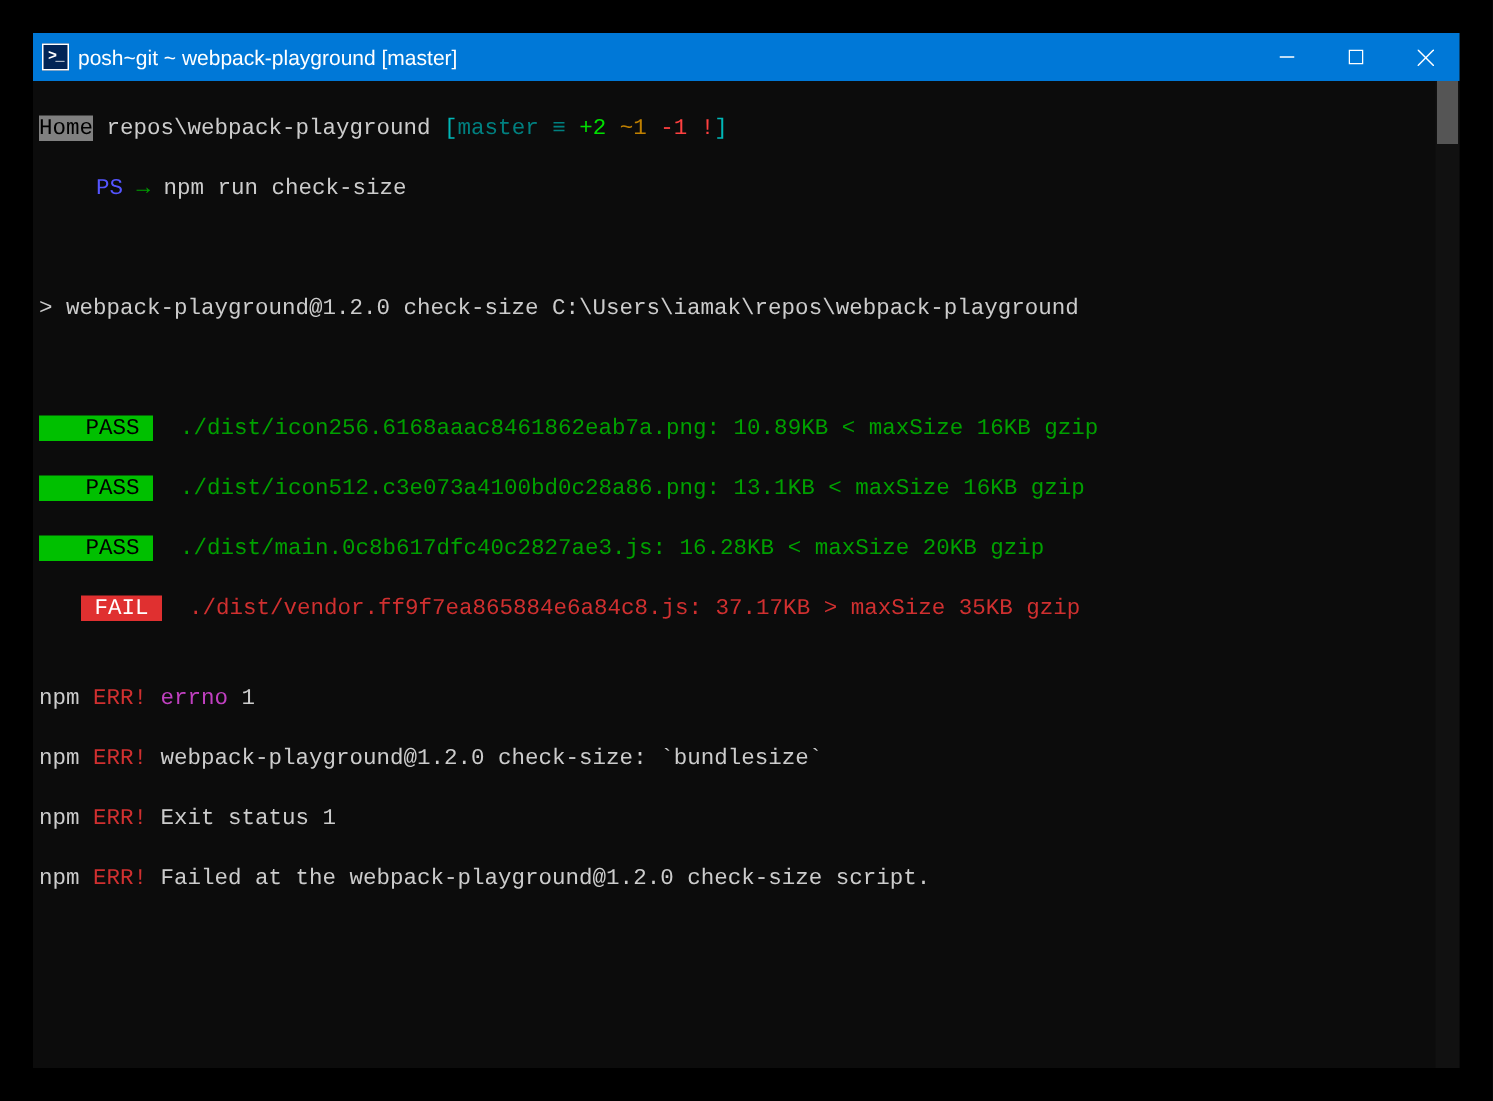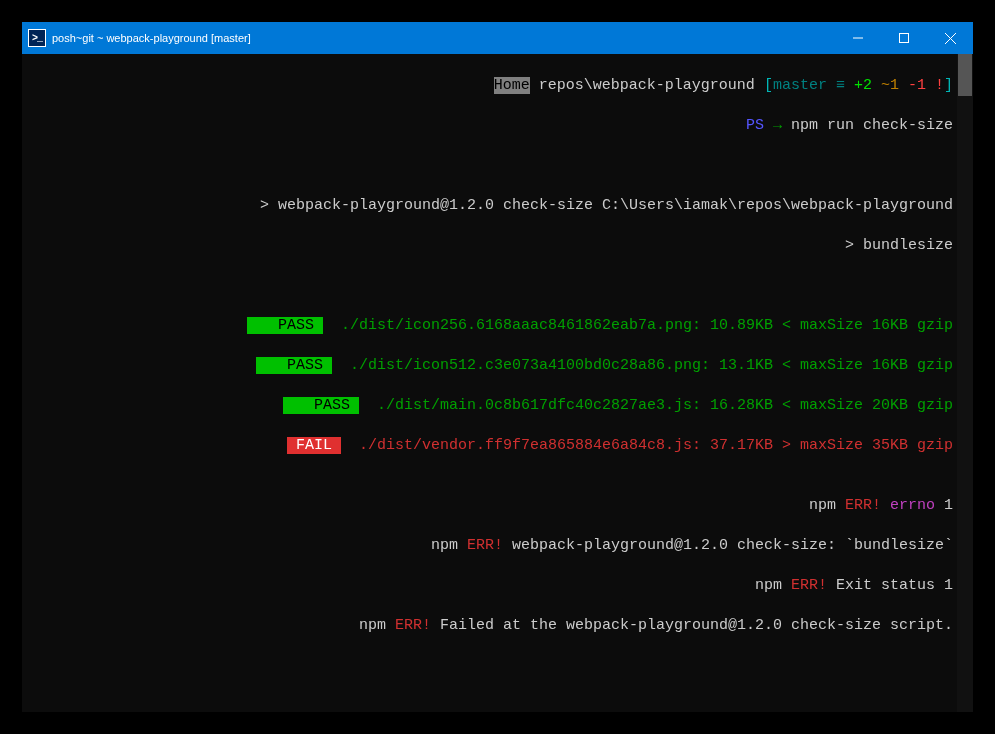--- a/index.html
+++ b/index.html
@@ -41,21 +41,21 @@
       margin-right: 6px;
       color: #fff;
     }
     .titlebar-icon::before {
       content: ">_";
       letter-spacing: -1px;
     }
     .titlebar-text {
       flex: 1;
       font-family: 'Segoe UI', sans-serif;
-      font-size: 11px;
+      font-size: 14px;
     }
     .win-controls {
       display: flex;
       height: 100%;
     }
     .win-btn {
       width: 46px;
       height: 100%;
       display: flex;
       align-items: center;
@@ -69,21 +69,20 @@
       background: #0c0c0c;
       overflow: hidden;
     }
     .terminal {
       flex: 1;
       padding: 2px 4px;
       color: #cccccc;
       line-height: 20px;
       white-space: pre;
       overflow: hidden;
-      text-align: right;
     }
     .scrollbar {
       width: 16px;
       background: #111;
       position: relative;
     }
     .scroll-thumb {
       position: absolute;
       top: 0;
       right: 1px;
@@ -91,21 +90,21 @@
       height: 42px;
       background: #555;
     }
     .home-badge { background: #808080; color: #000; }
     .c-white { color: #cccccc; }
     .c-cyan { color: #00b7b7; }
     .c-teal { color: #008080; }
     .c-green-b { color: #00e000; }
     .c-red-b { color: #ff4040; }
     .c-orange { color: #c08000; }
-    .c-blue { color: #5555ff; }
+    .c-blue { color: #5555ff; margin-left: 38px; }
     .c-dgreen { color: #00a000; }
     .c-dred { color: #d03030; }
     .c-magenta { color: #c040c0; }
     .bg-green { background: #00c000; color: #000; padding-left: 22px; }
     .bg-red { background: #e03030; color: #fff; margin-left: 28px; }
     .line { min-height: 20px; }
     .line.blank { height: 20px; }
   </style>
 </head>
 <body>
@@ -134,21 +133,20 @@
       </div>
     </div>
   </div>
 
   <div class="terminal-wrap">
     <div class="terminal">
 <div class="line"><span class="home-badge">Home</span><span class="c-white"> repos\webpack-playground </span><span class="c-cyan">[</span><span class="c-teal">master</span><span class="c-teal"> ≡ </span><span class="c-green-b">+2</span><span class="c-orange"> ~1</span><span class="c-red-b"> -1</span><span class="c-red-b"> !</span><span class="c-cyan">]</span></div>
 <div class="line"><span class="c-blue">PS</span><span class="c-dgreen"> →</span><span class="c-white"> npm run check-size</span></div>
 <div class="line blank"></div>
 <div class="line c-white">&gt; webpack-playground@1.2.0 check-size C:\Users\iamak\repos\webpack-playground</div>
-<div class="line c-white">&gt; bundlesize</div>
 <div class="line blank"></div>
 <div id="checks"><div class="line"><span class="bg-green"> PASS </span><span class="c-dgreen">  ./dist/icon256.6168aaac8461862eab7a.png: 10.89KB &lt; maxSize 16KB gzip</span></div><div class="line blank"></div><div class="line"><span class="bg-green"> PASS </span><span class="c-dgreen">  ./dist/icon512.c3e073a4100bd0c28a86.png: 13.1KB &lt; maxSize 16KB gzip</span></div><div class="line blank"></div><div class="line"><span class="bg-green"> PASS </span><span class="c-dgreen">  ./dist/main.0c8b617dfc40c2827ae3.js: 16.28KB &lt; maxSize 20KB gzip</span></div><div class="line blank"></div><div class="line"><span class="bg-red"> FAIL </span><span class="c-dred">  ./dist/vendor.ff9f7ea865884e6a84c8.js: 37.17KB &gt; maxSize 35KB gzip</span></div><div class="line blank"></div></div>
 <div class="line"><span class="c-white">npm</span><span class="c-dred"> ERR!</span><span class="c-magenta"> errno</span><span class="c-white"> 1</span></div>
 <div class="line"><span class="c-white">npm</span><span class="c-dred"> ERR!</span><span class="c-white"> webpack-playground@1.2.0 check-size: `bundlesize`</span></div>
 <div class="line"><span class="c-white">npm</span><span class="c-dred"> ERR!</span><span class="c-white"> Exit status 1</span></div>
 <div class="line"><span class="c-white">npm</span><span class="c-dred"> ERR!</span><span class="c-white"> Failed at the webpack-playground@1.2.0 check-size script.</span></div>
 
 
 
 

